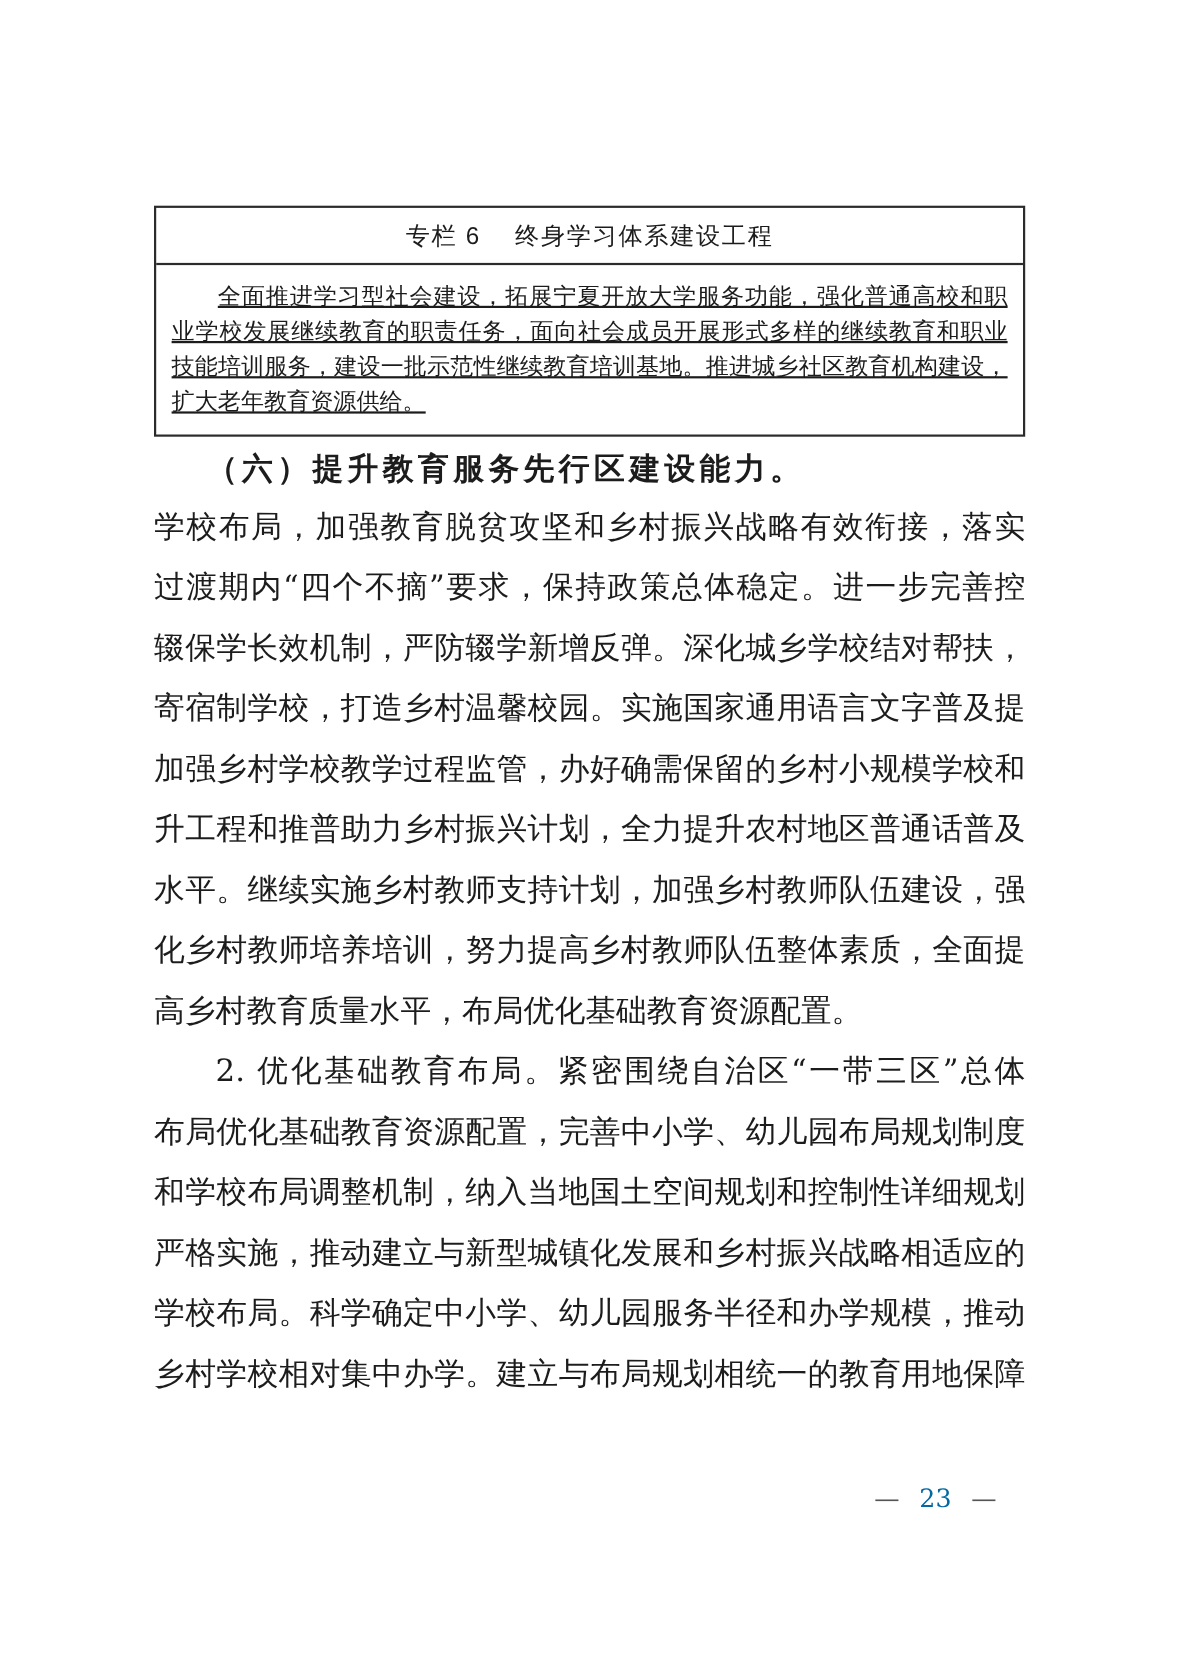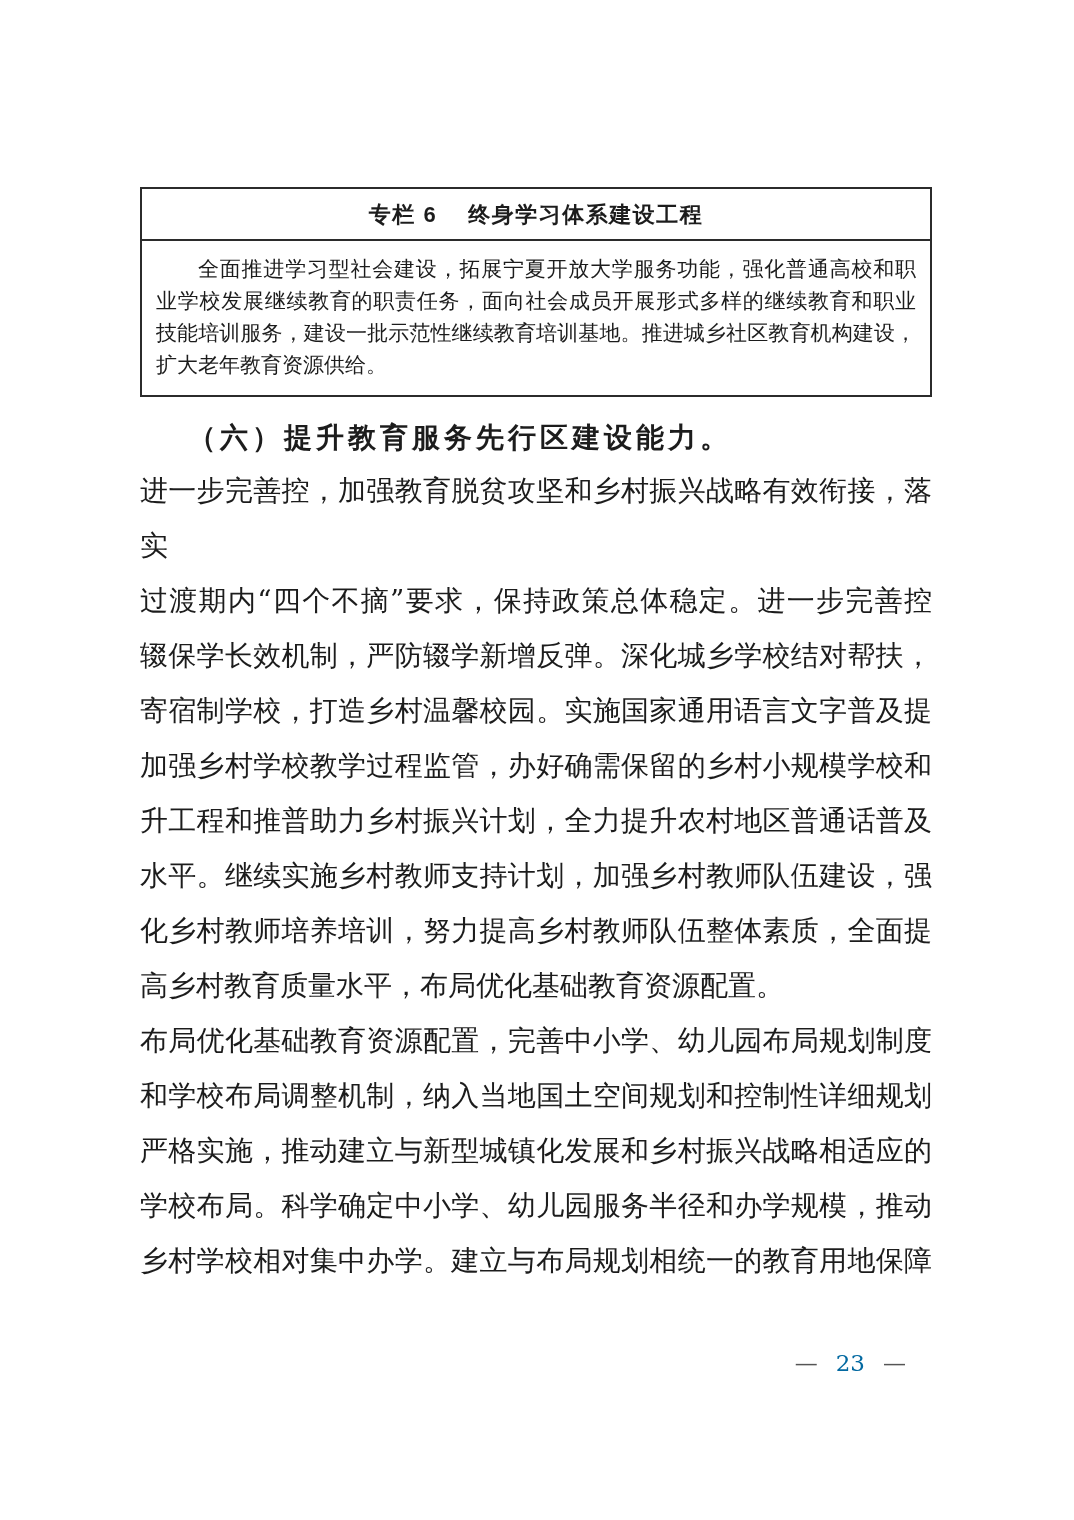--- a/index.html
+++ b/index.html
@@ -20,40 +20,41 @@
     width: 792px;
   }
   
   .callout-box {
     border: 2px solid #2b2b2b;
     width: 100%;
   }
   .callout-title {
     text-align: center;
     font-family: "Liberation Sans", "DejaVu Sans", sans-serif;
-    font-weight: bold;
+    font-weight: normal;
     font-size: 22px;
     letter-spacing: 1.5px;
     padding: 11px 0 9px 0;
     border-bottom: 2px solid #2b2b2b;
   }
   .callout-body {
     padding: 12px 14px 14px 14px;
     font-size: 21px;
+    text-decoration: underline;
   }
   .box-line {
     line-height: 32px;
     text-align: justify;
     text-justify: inter-character;
   }
   .box-line.fill { text-align-last: justify; }
   .box-line.indent { text-indent: 2em; }
   
   .section-heading {
-    margin-top: 16px;
+    margin-top: 4px;
     font-weight: bold;
     font-size: 28px;
     line-height: 50px;
     letter-spacing: 4px;
     text-indent: 48px;
   }
   
   .paragraph { margin: 0; }
   .para-line {
     font-size: 28px;
@@ -89,32 +90,33 @@
           <div class="box-line indent fill">全面推进学习型社会建设，拓展宁夏开放大学服务功能，强化普通高校和职</div>
           <div class="box-line fill">业学校发展继续教育的职责任务，面向社会成员开展形式多样的继续教育和职业</div>
           <div class="box-line fill">技能培训服务，建设一批示范性继续教育培训基地。推进城乡社区教育机构建设，</div>
           <div class="box-line">扩大老年教育资源供给。</div>
         </div>
     </div>
 
     <div class="section-heading">（六）提升教育服务先行区建设能力。</div>
 
     <div class="paragraph">
-        <div class="para-line fill">进一步完善控，加强教育脱贫攻坚和乡村振兴战略有效衔接，落实</div>
+        <div class="para-line fill">学校布局，加强教育脱贫攻坚和乡村振兴战略有效衔接，落实</div>
         <div class="para-line fill">过渡期内“四个不摘”要求，保持政策总体稳定。进一步完善控</div>
         <div class="para-line fill">辍保学长效机制，严防辍学新增反弹。深化城乡学校结对帮扶，</div>
         <div class="para-line fill">寄宿制学校，打造乡村温馨校园。实施国家通用语言文字普及提</div>
         <div class="para-line fill">加强乡村学校教学过程监管，办好确需保留的乡村小规模学校和</div>
         <div class="para-line fill">升工程和推普助力乡村振兴计划，全力提升农村地区普通话普及</div>
         <div class="para-line fill">水平。继续实施乡村教师支持计划，加强乡村教师队伍建设，强</div>
         <div class="para-line fill">化乡村教师培养培训，努力提高乡村教师队伍整体素质，全面提</div>
         <div class="para-line">高乡村教育质量水平，布局优化基础教育资源配置。</div>
       </div>
 
     <div class="paragraph">
+        <div class="para-line indent fill">2. 优化基础教育布局。紧密围绕自治区“一带三区”总体</div>
         <div class="para-line fill">布局优化基础教育资源配置，完善中小学、幼儿园布局规划制度</div>
         <div class="para-line fill">和学校布局调整机制，纳入当地国土空间规划和控制性详细规划</div>
         <div class="para-line fill">严格实施，推动建立与新型城镇化发展和乡村振兴战略相适应的</div>
         <div class="para-line fill">学校布局。科学确定中小学、幼儿园服务半径和办学规模，推动</div>
         <div class="para-line fill">乡村学校相对集中办学。建立与布局规划相统一的教育用地保障</div>
       </div>
 
   </div>
 
   <div class="page-footer">

